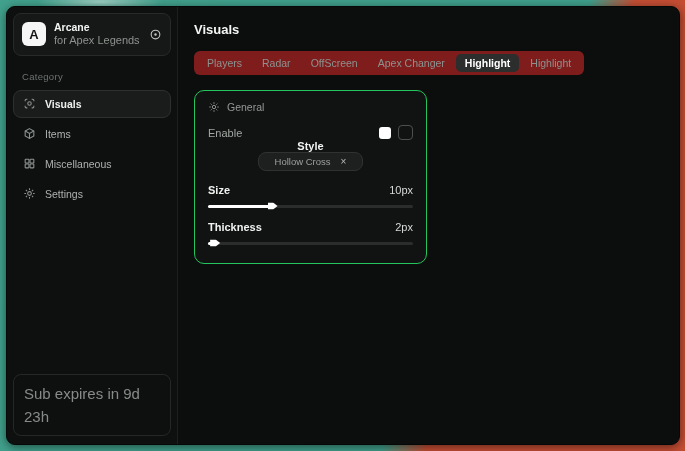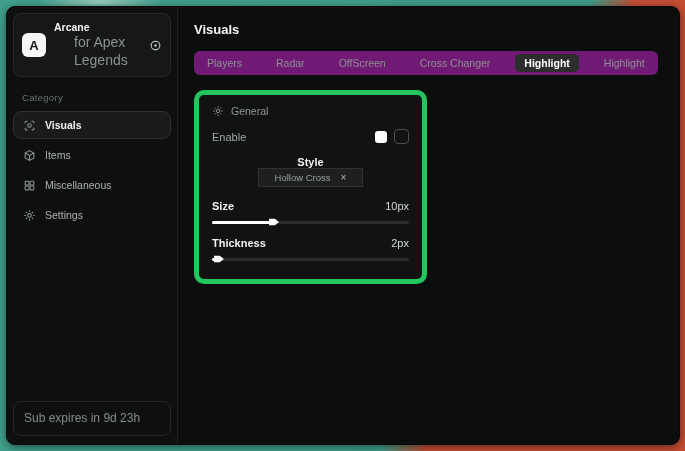--- a/index.html
+++ b/index.html
@@ -17,55 +17,55 @@
   }
   
   .sidebar{width:171px;min-width:171px;background:#0e100f;border-right:1px solid #1d1f1e;
     display:flex;flex-direction:column;padding:6px 6px 8px 6px;box-sizing:border-box;}
   .profile-card{display:flex;align-items:center;gap:8px;background:#161817;
     border:1px solid #282a29;border-radius:8px;padding:7px 8px;}
   .logo-badge{width:24px;height:24px;background:#f5f6f5;border-radius:6px;color:#141514;
     font-weight:bold;font-size:13px;display:flex;align-items:center;justify-content:center;}
   .profile-text{flex:1;line-height:1.25;}
   .profile-title{font-size:10.5px;font-weight:bold;color:#f2f4f2;}
-  .profile-sub{font-size:14px;color:#8d928f;margin-left:20px;}
+  .profile-sub{font-size:11px;color:#8d928f;}
   .icon{display:inline-flex;align-items:center;justify-content:center;}
   .icon svg{display:block;}
   .category-label{margin:15px 9px 8px 9px;font-size:9.5px;color:#6d7270;letter-spacing:.3px;}
   .nav{display:flex;flex-direction:column;gap:2px;}
   .nav-item{display:flex;align-items:center;gap:9px;height:26px;padding:0 9px;border-radius:8px;
     border:1px solid transparent;color:#8d928f;cursor:default;}
   .nav-item .nav-label{font-size:10.5px;color:#aeb2af;}
   .nav-item.active{background:#1a1c1b;border-color:#2e302f;}
   .nav-item.active .nav-label{color:#eef0ee;font-weight:bold;}
   .sidebar-spacer{flex:1;}
   .sub-box{border:1px solid #262827;border-radius:8px;padding:7px 10px;line-height:1.55;}
-  .sub-line1{font-size:12px;color:#868b88;}
+  .sub-line1{font-size:15px;color:#868b88;}
   .sub-line2{font-size:9.5px;color:#c4c8c5;}
   
   .main{flex:1;padding:13px 16px;box-sizing:border-box;}
   .main-title{font-size:13px;font-weight:bold;color:#f4f6f4;margin:2px 0 14px 0;}
-  .tabstrip{display:inline-flex;align-items:center;gap:16px;background:#701a75;
+  .tabstrip{display:inline-flex;align-items:center;gap:2px;background:#7f1d1d;
     border-radius:6px;padding:3px 4px;}
   .tab{padding:3px 9px;font-size:10.5px;color:#8d928f;border-radius:5px;white-space:nowrap;cursor:default;}
   .tab.active{background:#2c2e2d;color:#ffffff;font-weight:bold;}
   .panel{margin-top:15px;width:233px;box-sizing:border-box;background:#111312;
-    border:5px solid #22c55e;border-radius:10px;padding:10px 13px 13px 13px;}
+    border:1px solid #22c55e;border-radius:10px;padding:10px 13px 13px 13px;}
   .panel-header{display:flex;align-items:center;gap:7px;color:#8d928f;margin-bottom:12px;}
   .panel-title{font-size:10.5px;color:#939895;}
   .row{display:flex;align-items:center;justify-content:space-between;}
-  .row-enable{margin-bottom:12px;}
+  .row-enable{}
   .row-label-muted{font-size:11px;color:#a2a7a4;}
   .row-label{font-size:11px;font-weight:bold;color:#f1f3f1;}
   .enable-controls{display:flex;align-items:center;gap:7px;}
   .color-swatch{width:12px;height:12px;border-radius:3px;}
   .checkbox{width:13px;height:13px;border:1.5px solid #4c4f4d;border-radius:4px;background:transparent;}
   .row-style{margin-bottom:13px;flex-direction:column;}
   .style-chip{display:flex;align-items:center;gap:10px;background:#1e201f;border:1px solid #303231;
-    border-radius:0;padding:3px 16px;}
+    border-radius:8px;padding:3px 16px;}
   .chip-text{font-size:9.5px;color:#9ba09d;}
   .chip-x{font-size:10px;color:#b8bdba;line-height:1;cursor:default;}
   .row-val{font-size:11px;color:#d6dad7;}
   .slider{position:relative;height:10px;margin:5px 0 10px 0;display:flex;align-items:center;}
   .slider-track{position:absolute;left:0;right:0;height:3px;border-radius:2px;background:#2b2d2c;}
   .slider-fill{position:absolute;left:0;height:3px;border-radius:2px;background:#ffffff;}
   .slider-thumb{position:absolute;top:50%;width:10px;height:9px;background:#ffffff;
     transform:translate(-4px,-50%);
     clip-path:polygon(0 12%,55% 12%,100% 50%,55% 88%,0 88%);}
 </style>
@@ -145,21 +145,21 @@
       </div>
     </div>
 
     <div class="main">
       <div class="main-title">Visuals</div>
 
       <div class="tabstrip">
         <div class="tab">Players</div>
         <div class="tab">Radar</div>
         <div class="tab">OffScreen</div>
-        <div class="tab">Cross Changer</div>
+        <div class="tab">Apex Changer</div>
         <div class="tab active">Highlight</div>
         <div class="tab">Highlight</div>
       </div>
 
       <div class="panel">
         <div class="panel-header">
           <span class="icon">
             <svg width="12" height="12" viewBox="0 0 24 24" fill="none" stroke="currentColor" stroke-width="2">
               <circle cx="12" cy="12" r="3.4"></circle>
               <path d="M12 2.5v3M12 18.5v3M2.5 12h3M18.5 12h3M5.3 5.3l2.1 2.1M16.6 16.6l2.1 2.1M18.7 5.3l-2.1 2.1M7.4 16.6l-2.1 2.1"></path>

